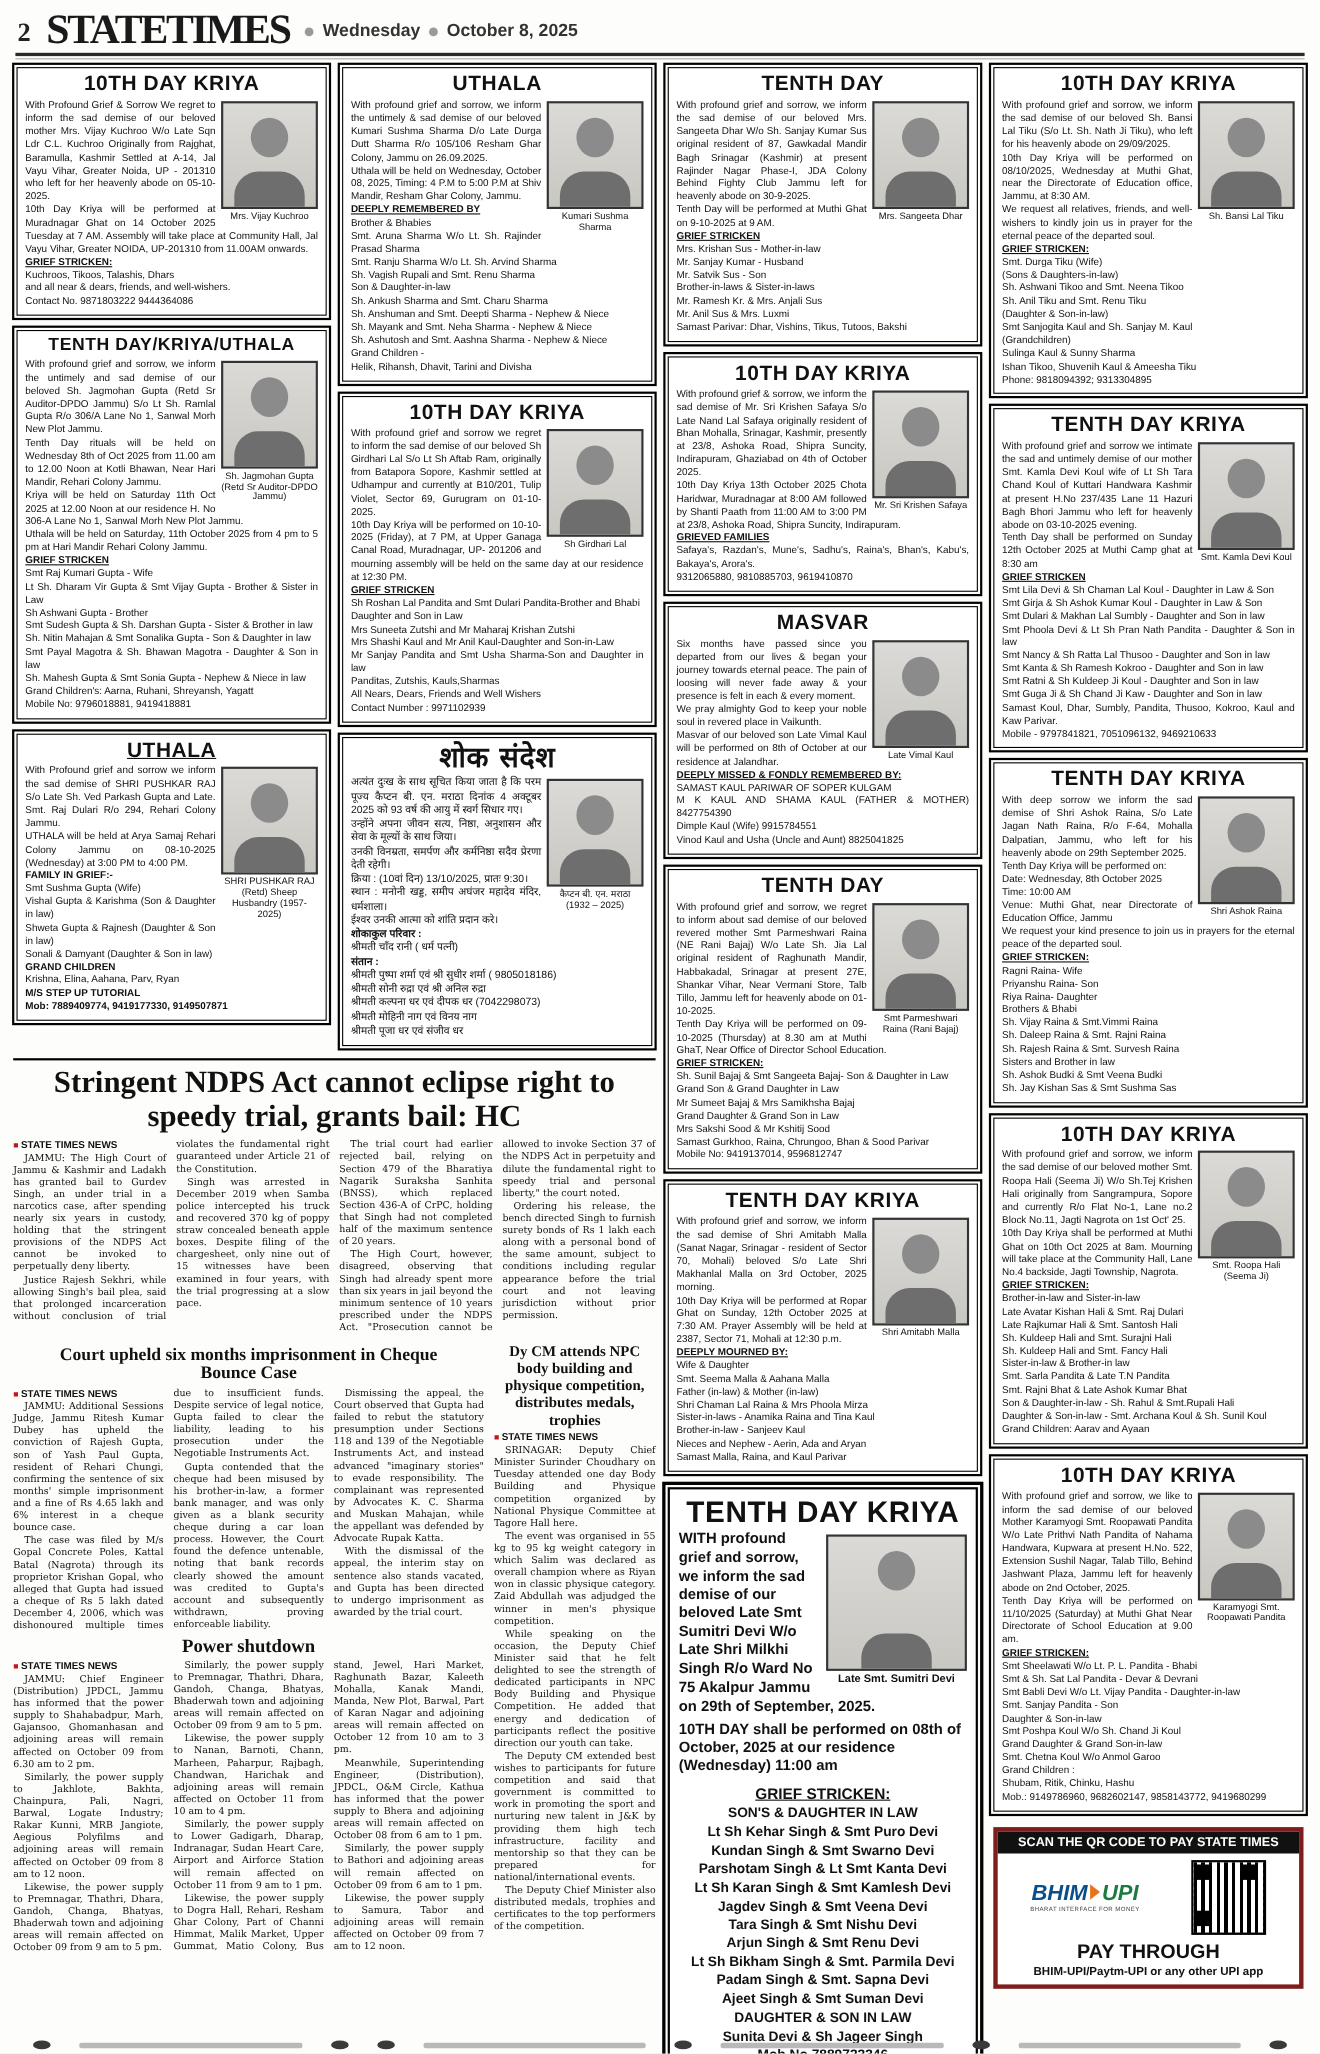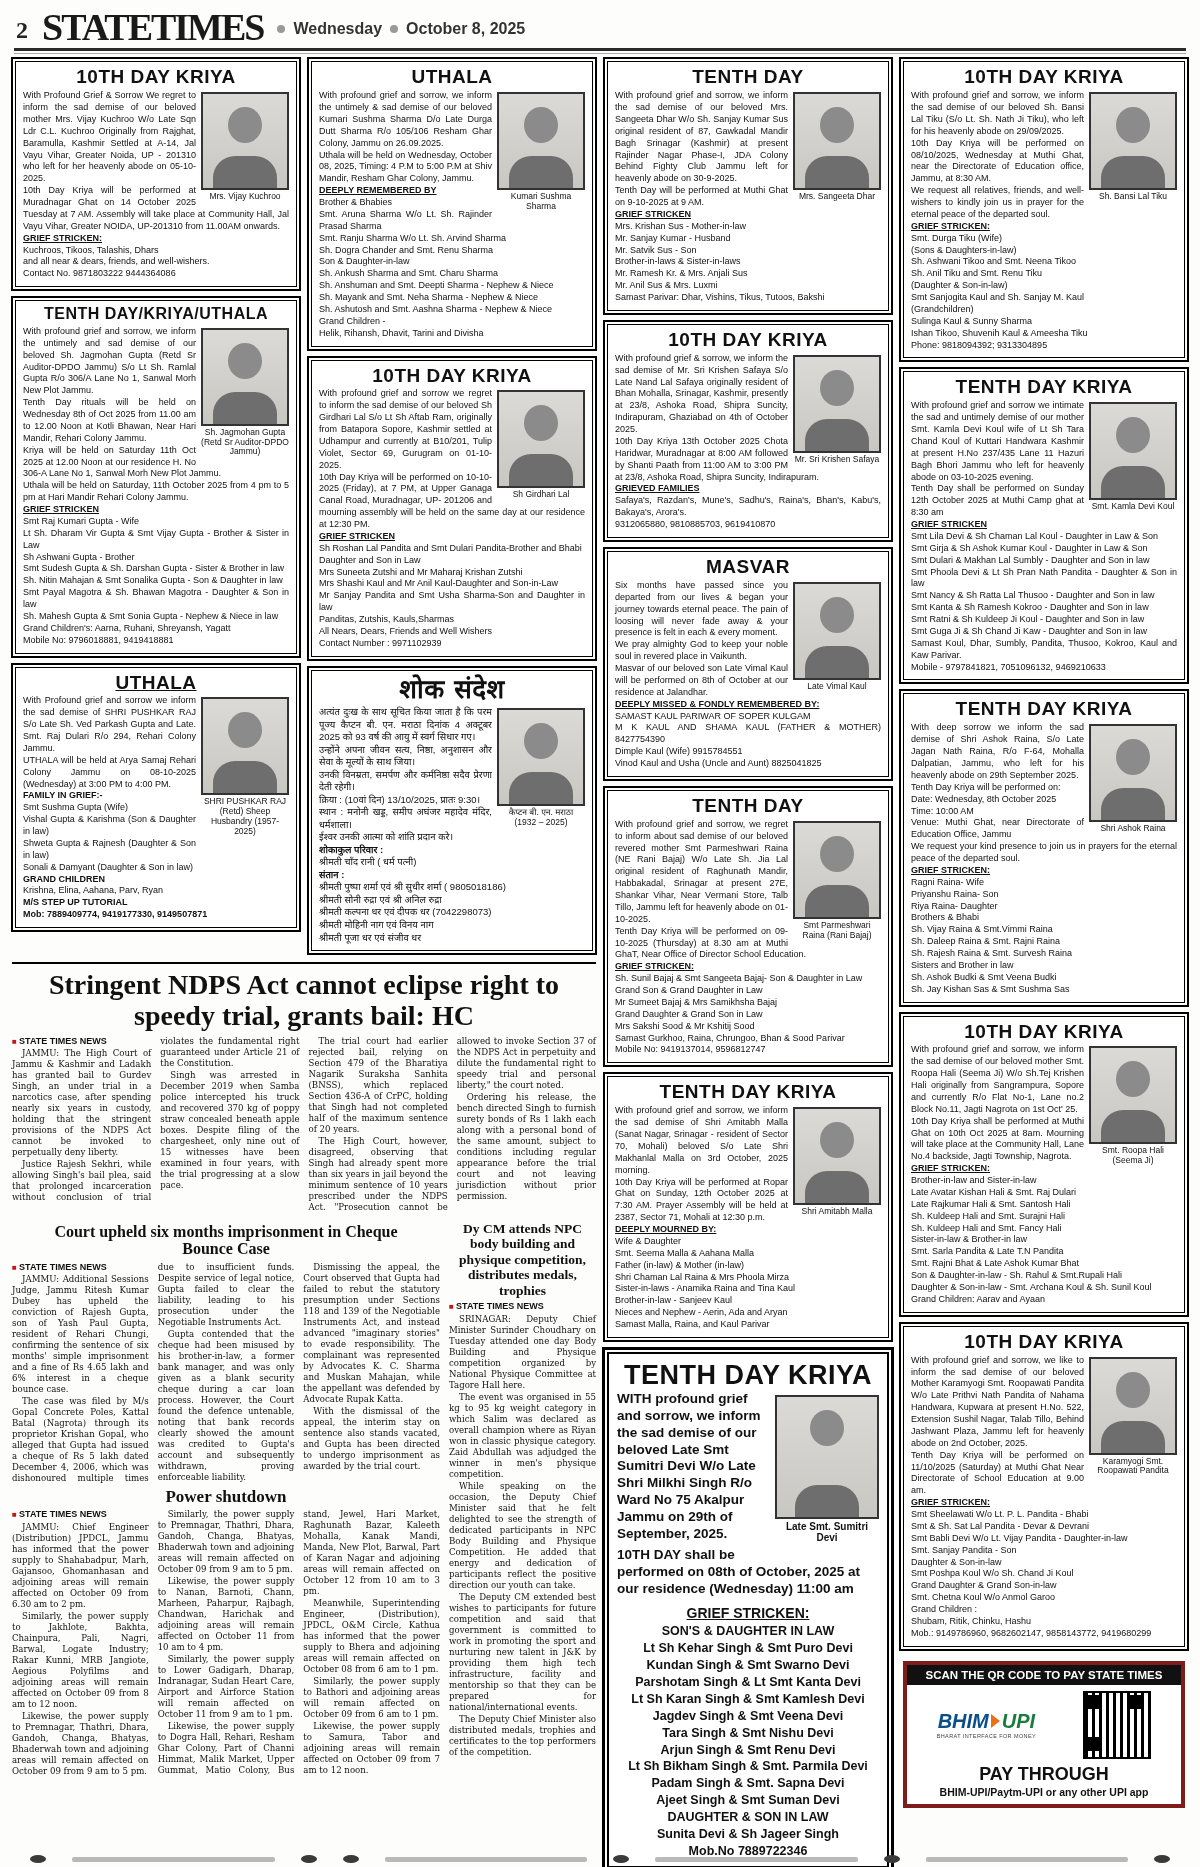--- a/index.html
+++ b/index.html
@@ -48,21 +48,21 @@
   .artbody .ln{text-indent:10px;padding-bottom:1px;}
   .cols4{column-count:4;column-gap:9px;}
   .cols3{column-count:3;column-gap:9px;}
   .botrow{display:flex;gap:9px;}
   .botleft{width:428px;flex:0 0 428px;}
   .dycm{width:147px;flex:0 0 147px;}
   
   .ad{border:2px solid #000;outline:3px solid #000;outline-offset:2px;margin:4px 3px 3px 3px;
       padding:6px 8px;background:#fff;}
   .adtitle{font-size:27px;font-weight:bold;text-align:center;letter-spacing:.5px;}
-  .adphoto{float:right;width:104px;margin:4px 0 4px 6px;}
+  .adphoto{float:right;width:128px;margin:4px 0 4px 6px;}
   .adphoto .pic{height:120px;}
   .adcap{font-size:10px;font-weight:bold;text-align:center;line-height:1.1;padding-top:2px;}
   .adintro{font-size:13.5px;line-height:1.25;font-weight:bold;text-align:left;}
   .adintro .ln{padding-bottom:4px;}
   .adgrief{clear:both;font-size:14px;font-weight:bold;text-decoration:underline;text-align:center;padding:4px 0 2px 0;}
   .adnames{font-size:12.5px;font-weight:bold;text-align:center;line-height:1.35;}
   
   .qrbox{border:4px solid #7f1d1d;margin:4px 3px;background:#fff;}
   .qrhead{background:#111;color:#fff;font-weight:bold;font-size:11.5px;text-align:center;padding:4px 2px;}
   .qrrow{display:flex;align-items:center;justify-content:space-around;padding:6px 6px 2px 6px;}
@@ -179,21 +179,21 @@
                 <div class="pic"></div>
               <div class="pcap">Kumari Sushma Sharma</div>
               </div>
             <div class="nbody">
                 <div class="ln">With profound grief and sorrow, we inform the untimely &amp; sad demise of our beloved Kumari Sushma Sharma D/o Late Durga Dutt Sharma R/o 105/106 Resham Ghar Colony, Jammu on 26.09.2025.</div>
                 <div class="ln">Uthala will be held on Wednesday, October 08, 2025, Timing: 4 P.M to 5:00 P.M at Shiv Mandir, Resham Ghar Colony, Jammu.</div>
                 <div class="ln u">DEEPLY REMEMBERED BY</div>
                 <div class="ln">Brother &amp; Bhabies</div>
                 <div class="ln">Smt. Aruna Sharma W/o Lt. Sh. Rajinder Prasad Sharma</div>
                 <div class="ln">Smt. Ranju Sharma W/o Lt. Sh. Arvind Sharma</div>
-                <div class="ln">Sh. Dogra Chander and Smt. Renu Sharma</div>
+                <div class="ln">Sh. Vagish Rupali and Smt. Renu Sharma</div>
                 <div class="ln">Son &amp; Daughter-in-law</div>
                 <div class="ln">Sh. Ankush Sharma and Smt. Charu Sharma</div>
                 <div class="ln">Sh. Anshuman and Smt. Deepti Sharma - Nephew &amp; Niece</div>
                 <div class="ln">Sh. Mayank and Smt. Neha Sharma - Nephew &amp; Niece</div>
                 <div class="ln">Sh. Ashutosh and Smt. Aashna Sharma - Nephew &amp; Niece</div>
                 <div class="ln">Grand Children -</div>
                 <div class="ln">Helik, Rihansh, Dhavit, Tarini and Divisha</div>
               </div>
           </div>
 

